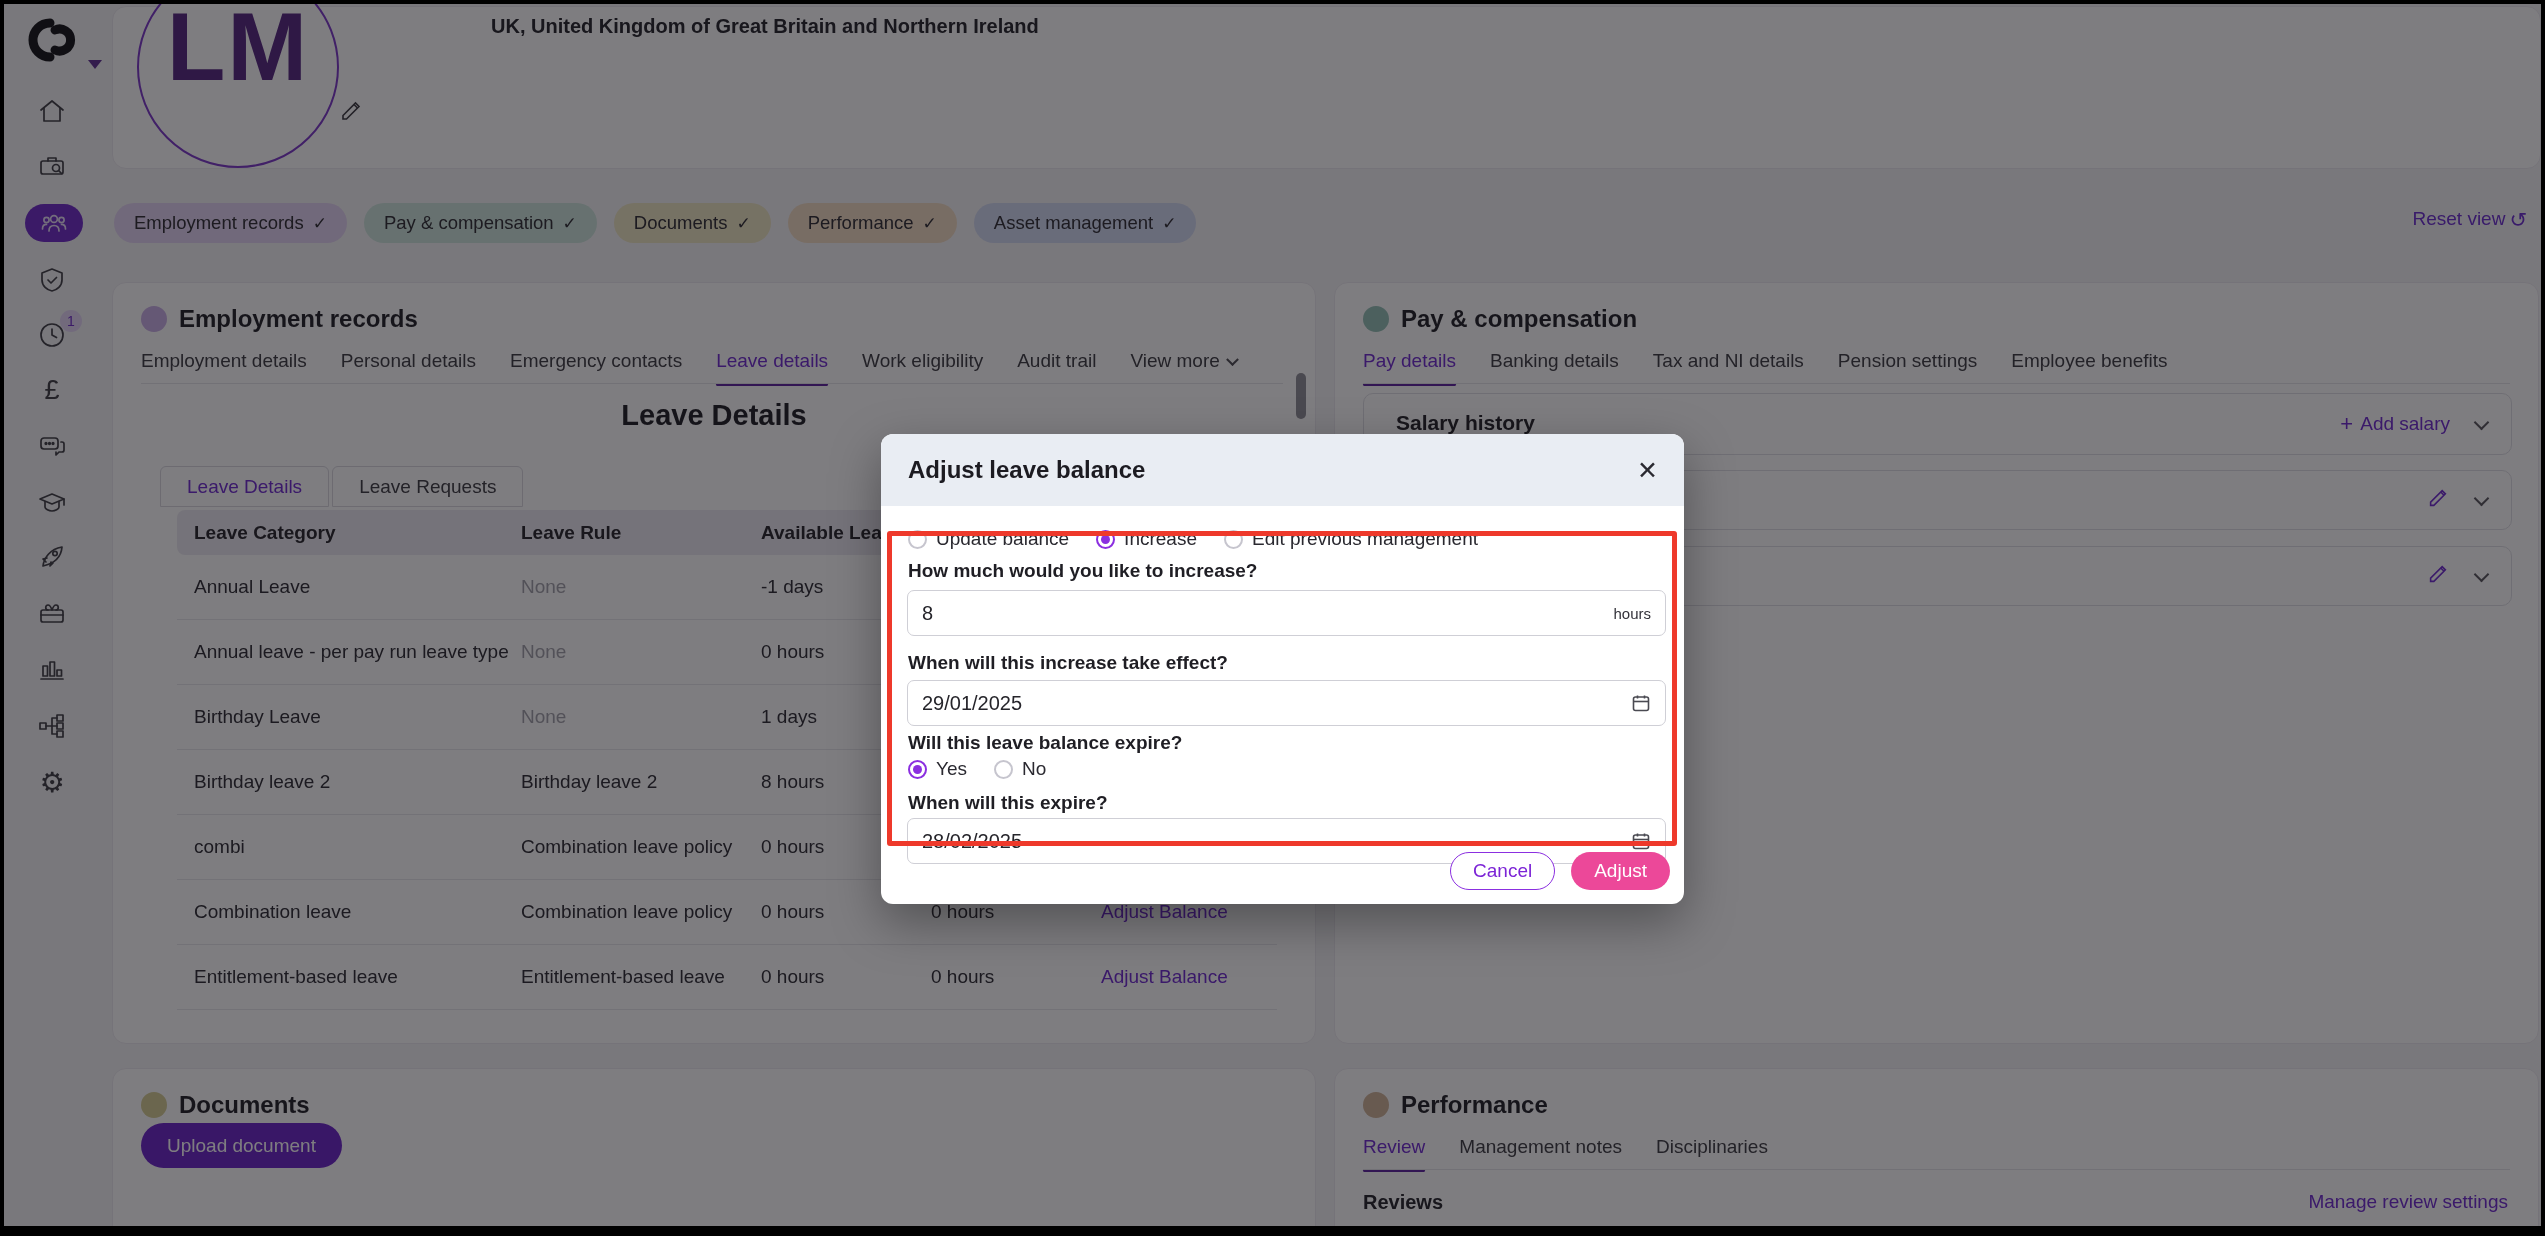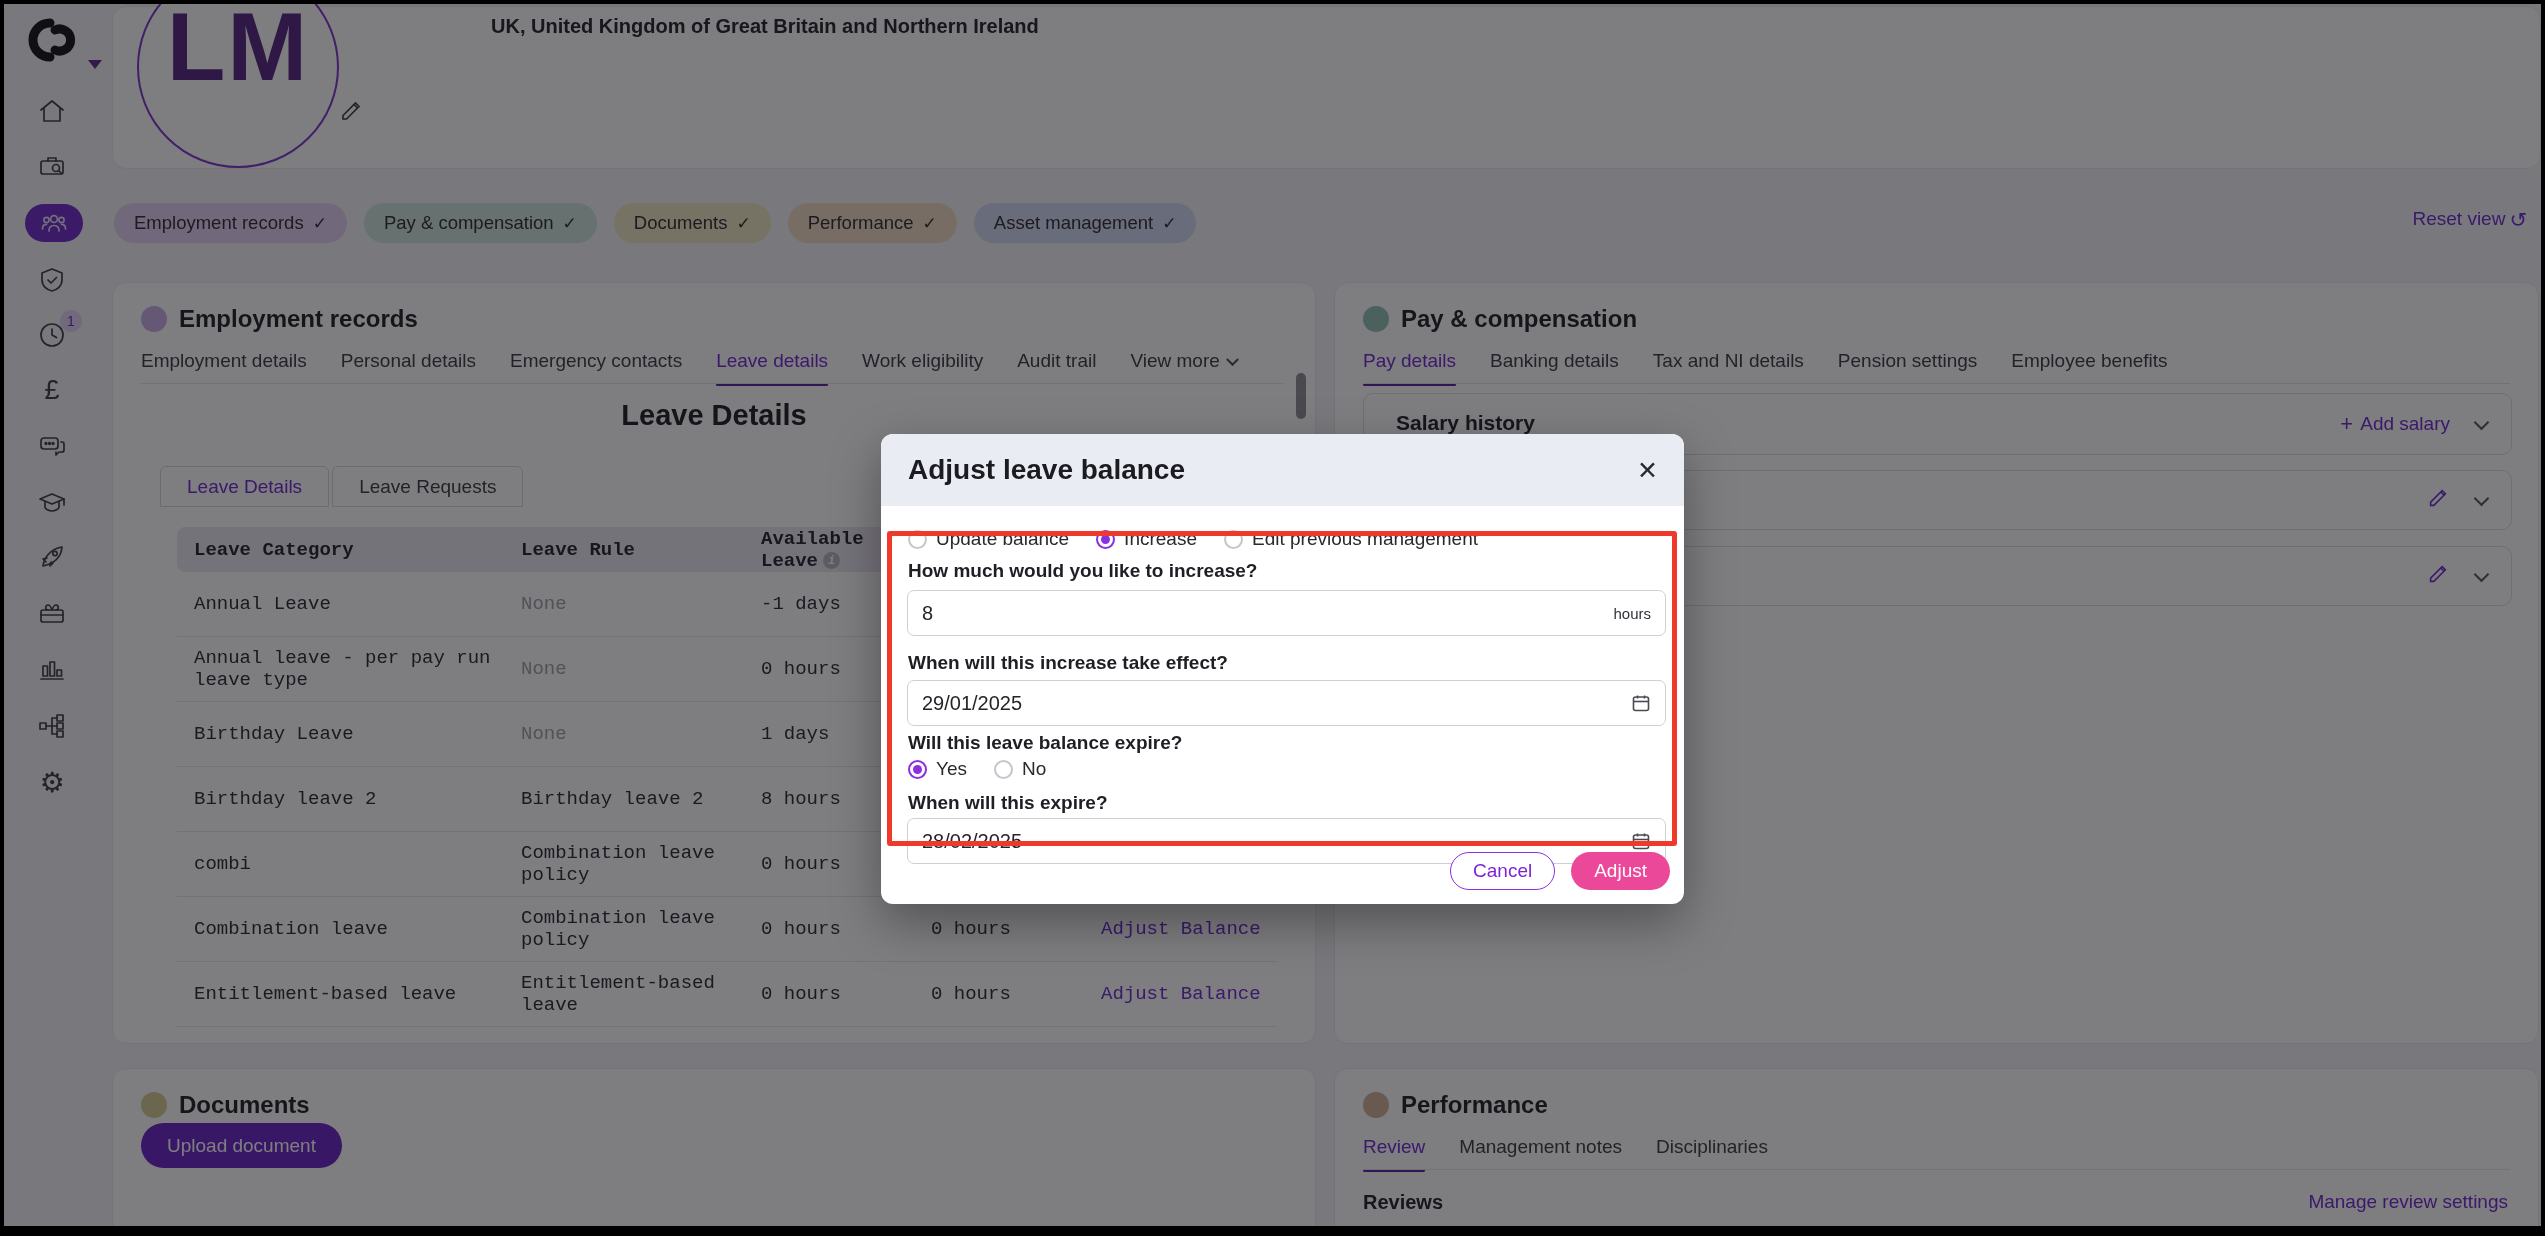--- a/index.html
+++ b/index.html
@@ -76,21 +76,21 @@
           border-bottom:2px solid #4a4950; transform:rotate(45deg) translate(-2px,-2px);
           margin-left:8px; }
 
   
   .page-title { position:absolute; left:0; right:0; top:116px; text-align:center;
                 font-size:29px; font-weight:700; color:#1c1b21; }
   .subtabs { position:absolute; left:47px; top:183px; display:flex; gap:3px; }
   .subtab { height:41px; padding:0 26px; display:flex; align-items:center; font-size:19px;
             border:1px solid #d9d8df; border-radius:6px 6px 0 0; background:#fff; color:#3a393f; }
   .subtab.active { color:#6d28cf; }
-  .ltable { position:absolute; left:64px; top:244px; width:1100px;font-family:Liberation Mono, monospace; }
+  .ltable { position:absolute; left:64px; top:227px; width:1100px; }
   .lrow { display:grid; grid-template-columns:344px 240px 170px 170px 1fr; align-items:center; }
   .lrow.head { background:#eceaf1; border-radius:8px; height:45px; font-weight:700; color:#232228; }
   .lrow.body { height:65px; border-bottom:1px solid #e7e6ec; color:#2a2930; }
   .lrow > div { font-size:19px; }
   .lrow > div:first-child { padding-left:17px; }
   .cell-muted { color:#a09fa8; }
   .cell-link { color:#6d28cf; cursor:pointer; }
   .info-i { display:inline-flex; width:17px; height:17px; border-radius:50%; background:#b9b8c0;
             color:#fff; font-size:12px; align-items:center; justify-content:center;
             margin-left:5px; vertical-align:2px; font-style:italic; font-weight:700; }
@@ -115,21 +115,21 @@
                 display:flex; align-items:center; border:none; }
   .reviews-label { position:absolute; left:28px; top:122px; font-size:20px; font-weight:700; color:#222128; }
   .manage-link { position:absolute; right:30px; top:122px; font-size:19px; color:#6d28cf; }
 
   
   .overlay { position:absolute; inset:0; background:rgba(16,14,20,0.54); z-index:50; }
   .modal { position:absolute; left:877px; top:430px; width:803px; height:470px; background:#fff;
            border-radius:12px; z-index:60; box-shadow:0 18px 50px rgba(0,0,0,0.35); }
   .modal-head { position:absolute; left:0; top:0; right:0; height:72px; background:#e9edf3;
                 border-radius:12px 12px 0 0; display:flex; align-items:center; }
-  .modal-title { margin-left:27px; font-size:28px; font-weight:700; color:#1c1b21; }
+  .modal-title { margin-left:27px; font-size:24px; font-weight:700; color:#1c1b21; }
   .modal-close { position:absolute; right:26px; top:22px; font-size:25px; color:#2a2930; cursor:pointer; }
   .radio-row { position:absolute; left:27px; top:94px; display:flex; gap:27px; align-items:center; }
   .radio-opt { display:flex; align-items:center; gap:9px; font-size:19px; color:#2a2930; }
   .radio { width:19px; height:19px; border-radius:50%; border:2px solid #c6c5ce; background:#fff;
            position:relative; flex:none; }
   .radio.sel { border-color:#8b2fe0; }
   .radio.sel::after { content:""; position:absolute; left:3px; top:3px; width:9px; height:9px;
                       border-radius:50%; background:#8b2fe0; }
   .annotate-red { position:absolute; left:6px; top:97px; width:790px; height:315px;
                   border:5px solid #ee392b; border-radius:3px; pointer-events:none; z-index:70; }

